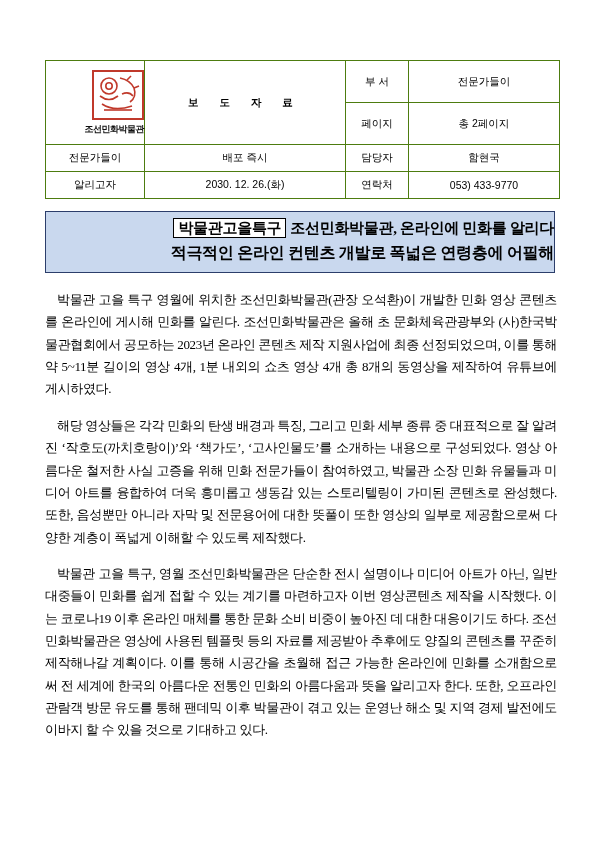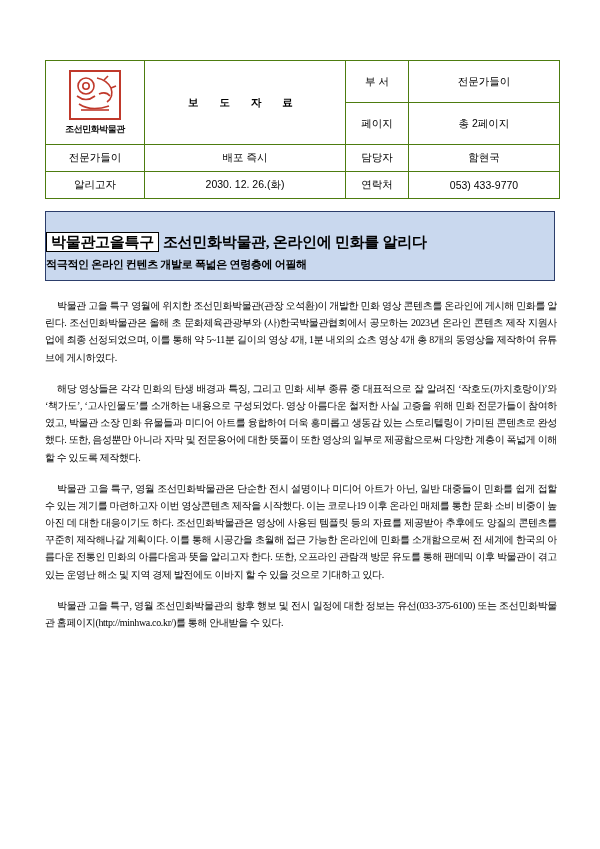--- a/index.html
+++ b/index.html
@@ -68,21 +68,21 @@
   }
   td.row2-val {
     height: 26px;
     font-size: 10.5px;
   }
 
   
   .logo-wrap {
     display: flex;
     flex-direction: column;
-    align-items: center;
+    align-items: flex-end;
     justify-content: center;
   }
   .logo-mark {
     width: 52px;
     height: 50px;
     border: 2px solid #c0392b;
     box-sizing: border-box;
     position: relative;
     background: #ffffff;
   }
@@ -95,47 +95,47 @@
     font-family: "Liberation Sans", sans-serif;
   }
 
   
   .title-band {
     width: 510px;
     margin: 12px auto 0 auto;
     border: 1px solid #2c3e6b;
     background: #c9d8ee;
     box-sizing: border-box;
-    padding: 21px 0 8px 0;
-    text-align: left;
+    padding: 7px 0 8px 0;
+    text-align: right;
   }
   .title-line1 {
     font-size: 15px;
     font-weight: bold;
     font-family: "Liberation Serif", serif;
     letter-spacing: -0.3px;
   }
   .title-line1 .hl {
     background: #ffffff;
     border: 1px solid #000000;
     padding: 1px 4px;
     margin-right: 4px;
   }
   .title-line2 {
-    font-size: 11px;
+    font-size: 16px;
     font-weight: bold;
     margin-top: 5px;
     letter-spacing: -0.3px;
   }
 
   
   .body-text {
     width: 512px;
     margin: 16px auto 0 auto;
-    font-size: 10px;
+    font-size: 13px;
     line-height: 1.72;
     text-align: justify;
     letter-spacing: -0.35px;
   }
   .body-text p {
     margin: 0 0 14px 0;
     text-indent: 12px;
   }
 </style>
 </head>
@@ -193,16 +193,15 @@
     <div class="title-line1">
       <span class="hl">박물관고을특구</span><span>조선민화박물관, 온라인에 민화를 알리다</span>
     </div>
     <div class="title-line2">적극적인 온라인 컨텐츠 개발로 폭넓은 연령층에 어필해</div>
   </div>
 
   <div class="body-text">
     <p>박물관 고을 특구 영월에 위치한 조선민화박물관(관장 오석환)이 개발한 민화 영상 콘텐츠를 온라인에 게시해 민화를 알린다. 조선민화박물관은 올해 초 문화체육관광부와 (사)한국박물관협회에서 공모하는 2023년 온라인 콘텐츠 제작 지원사업에 최종 선정되었으며, 이를 통해 약 5~11분 길이의 영상 4개, 1분 내외의 쇼츠 영상 4개 총 8개의 동영상을 제작하여 유튜브에 게시하였다.</p>
     <p>해당 영상들은 각각 민화의 탄생 배경과 특징, 그리고 민화 세부 종류 중 대표적으로 잘 알려진 ‘작호도(까치호랑이)’와 ‘책가도’, ‘고사인물도’를 소개하는 내용으로 구성되었다. 영상 아름다운 철저한 사실 고증을 위해 민화 전문가들이 참여하였고, 박물관 소장 민화 유물들과 미디어 아트를 융합하여 더욱 흥미롭고 생동감 있는 스토리텔링이 가미된 콘텐츠로 완성했다. 또한, 음성뿐만 아니라 자막 및 전문용어에 대한 뜻풀이 또한 영상의 일부로 제공함으로써 다양한 계층이 폭넓게 이해할 수 있도록 제작했다.</p>
     <p>박물관 고을 특구, 영월 조선민화박물관은 단순한 전시 설명이나 미디어 아트가 아닌, 일반 대중들이 민화를 쉽게 접할 수 있는 계기를 마련하고자 이번 영상콘텐츠 제작을 시작했다. 이는 코로나19 이후 온라인 매체를 통한 문화 소비 비중이 높아진 데 대한 대응이기도 하다. 조선민화박물관은 영상에 사용된 템플릿 등의 자료를 제공받아 추후에도 양질의 콘텐츠를 꾸준히 제작해나갈 계획이다. 이를 통해 시공간을 초월해 접근 가능한 온라인에 민화를 소개함으로써 전 세계에 한국의 아름다운 전통인 민화의 아름다움과 뜻을 알리고자 한다. 또한, 오프라인 관람객 방문 유도를 통해 팬데믹 이후 박물관이 겪고 있는 운영난 해소 및 지역 경제 발전에도 이바지 할 수 있을 것으로 기대하고 있다.</p>
-    <p>박물관 고을 특구, 영월 조선민화박물관의 향후 행보 및 전시 일정에 대한 정보는 유선(033-375-6100) 또는 조선민화박물관 홈페이지(http://minhwa.co.kr/)를 통해 안내받을 수 있다.</p>
   </div>
 
 </div>
 
 </body></html>

